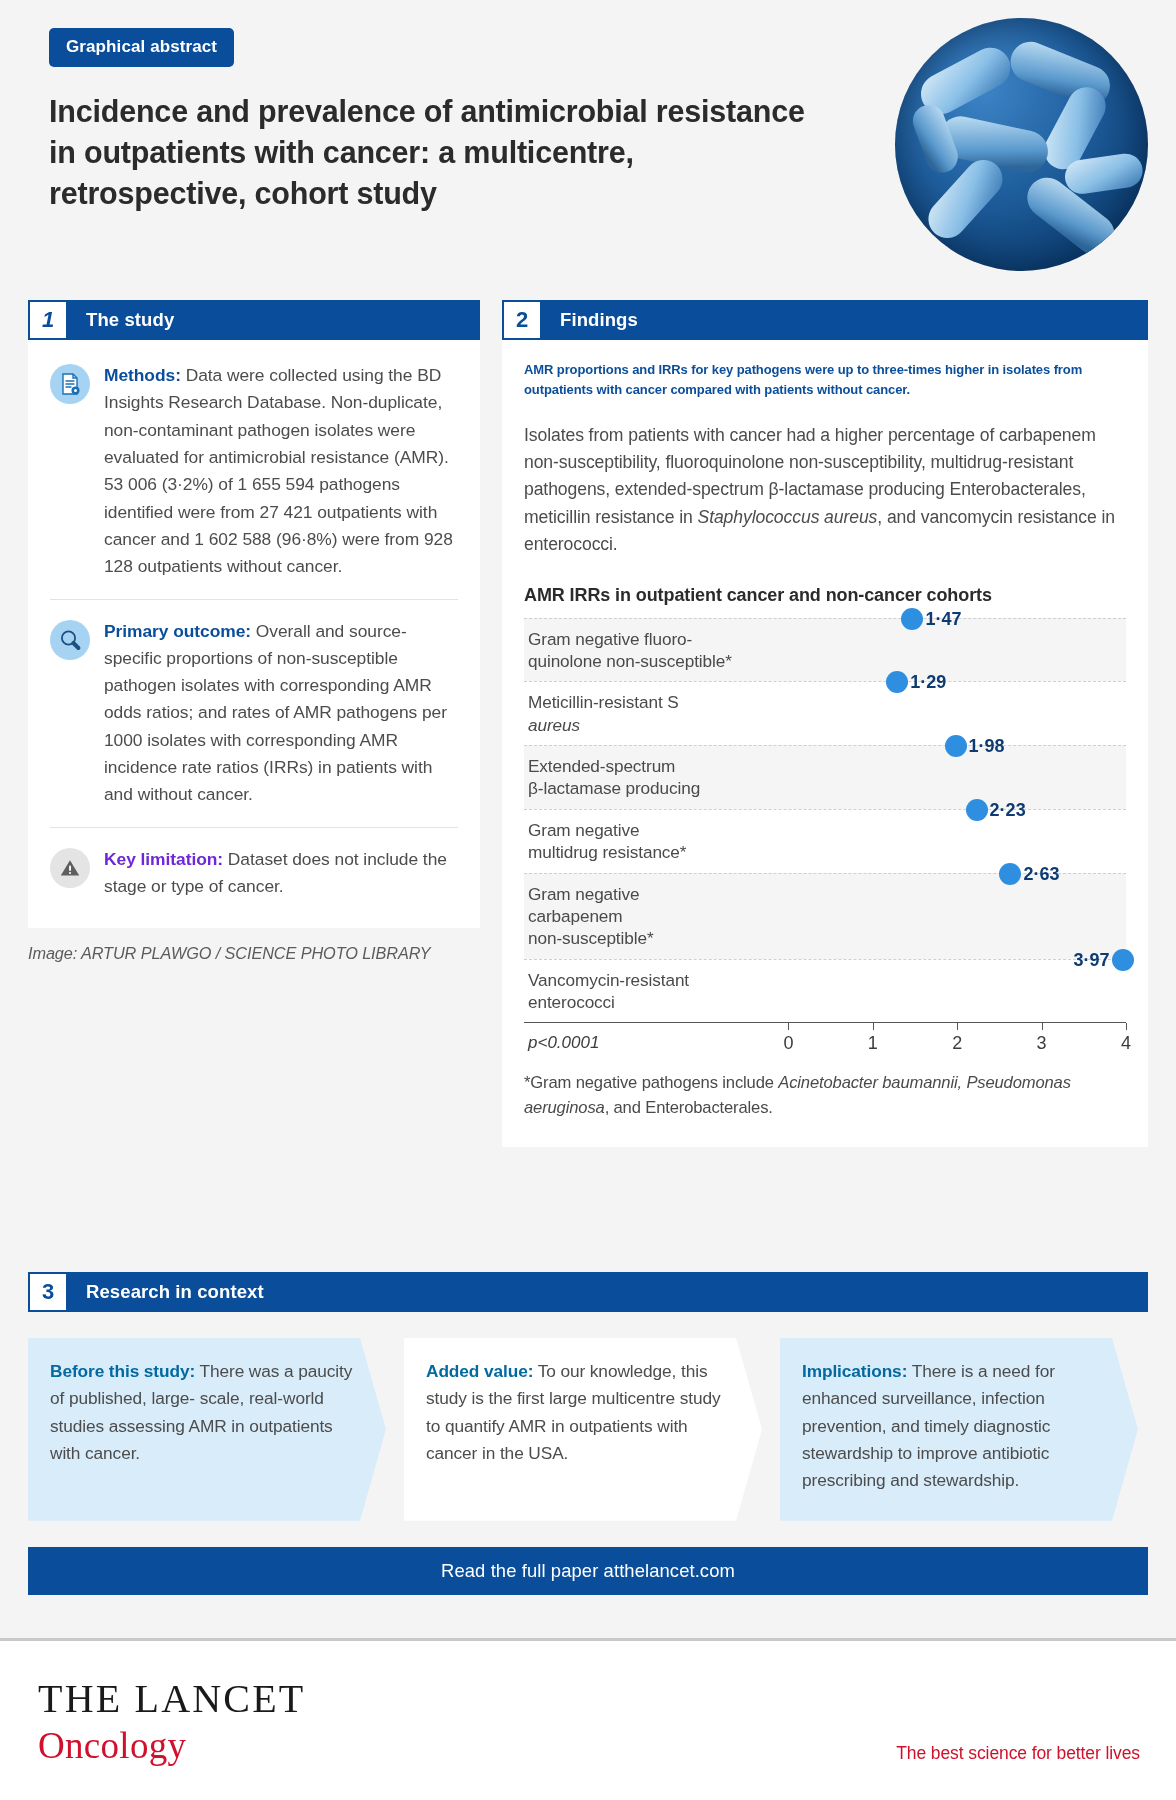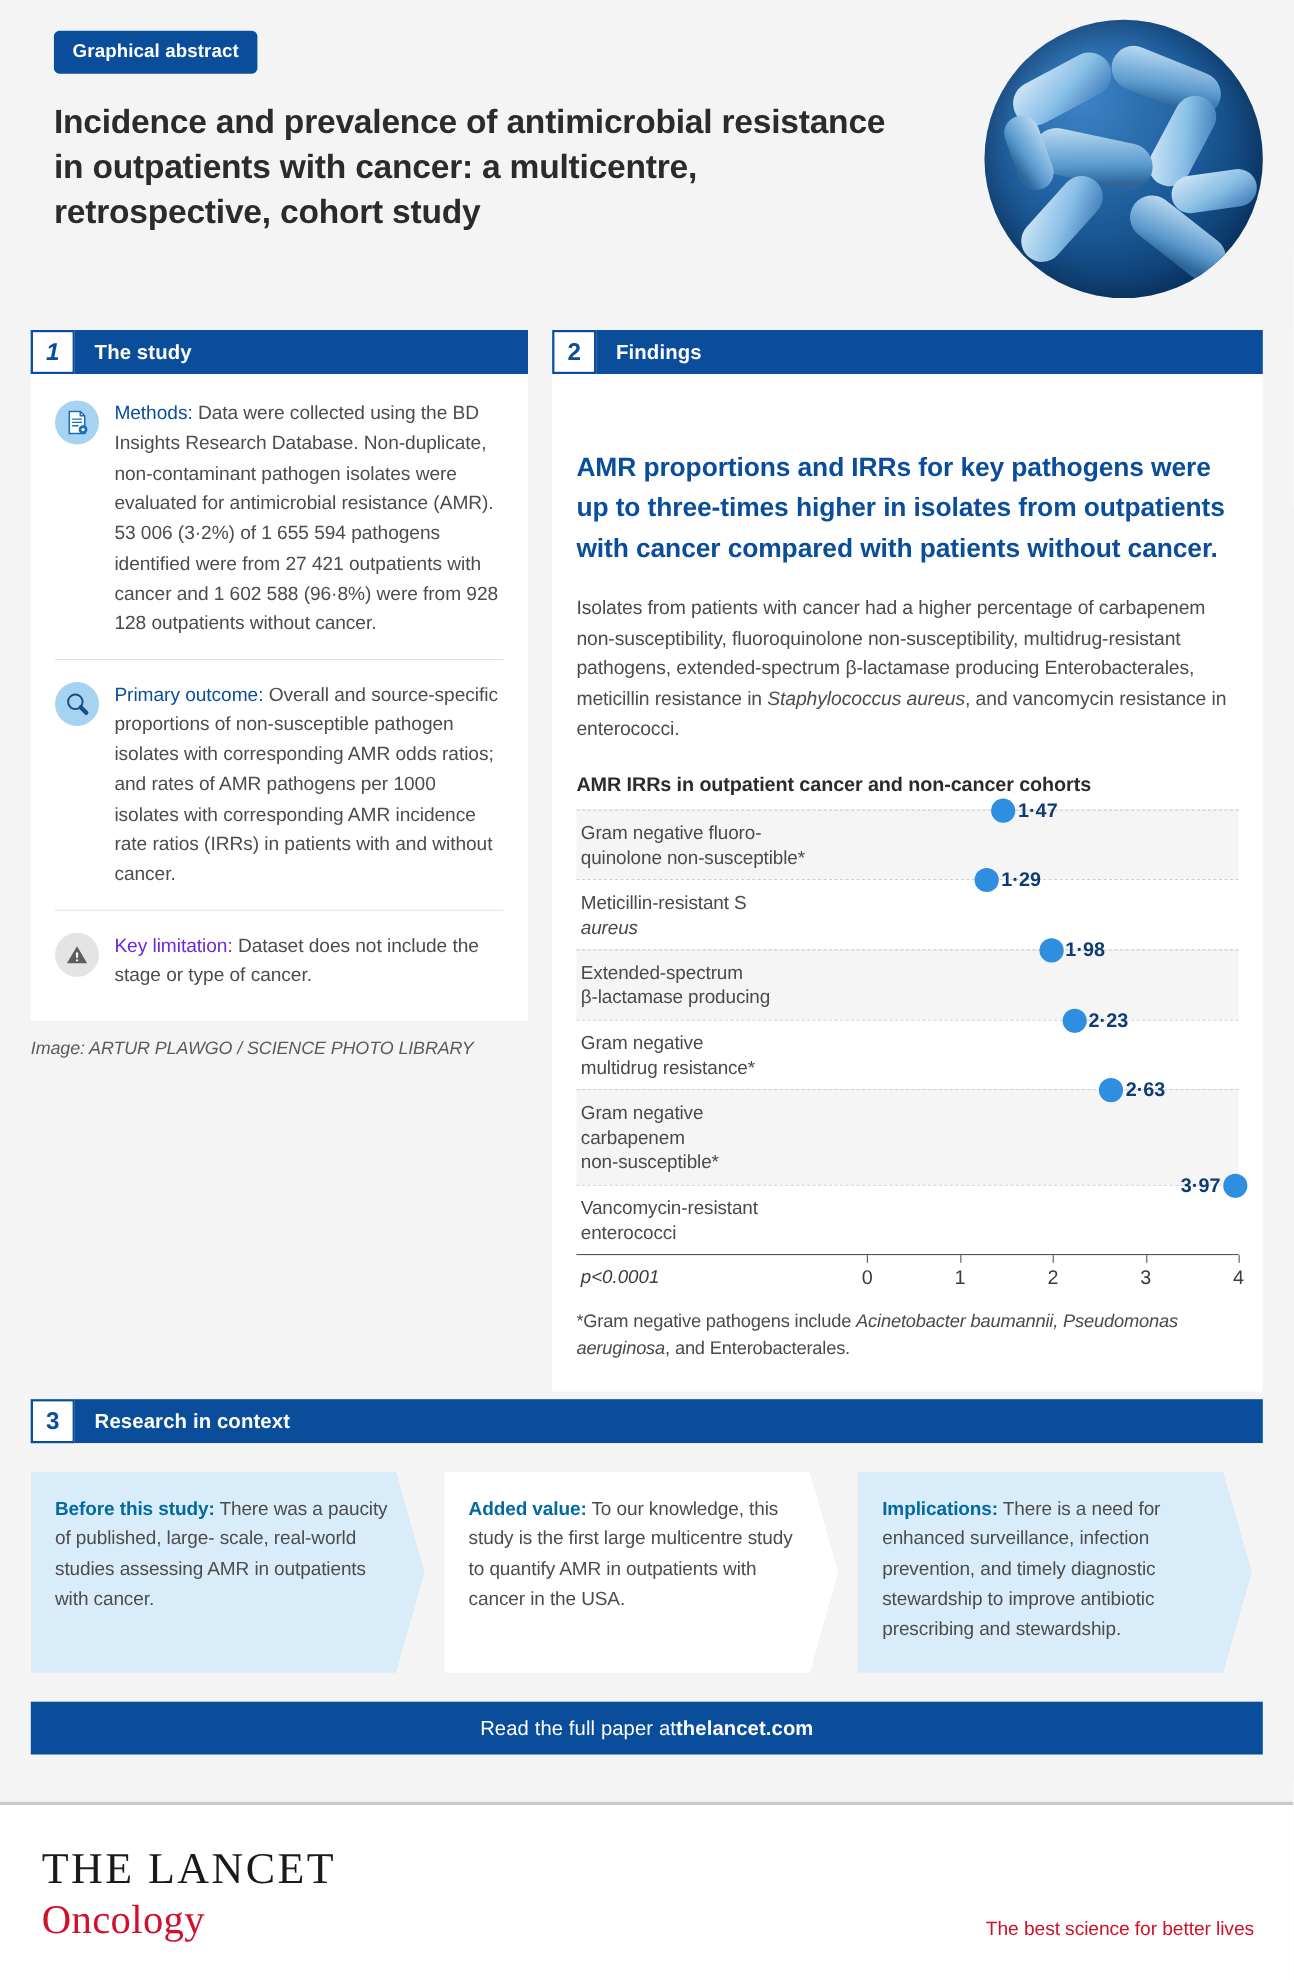--- a/index.html
+++ b/index.html
@@ -126,43 +126,42 @@
     margin-top: 2px;
   }
   .ic.blue { background: #a7d3f2; }
   .ic.grey { background: #e4e4e4; }
   .item-text {
     font-size: 17.4px;
     line-height: 1.57;
     color: #4c4c4c;
     letter-spacing: -.05px;
   }
-  .item-text b { color: #0a4e9b; font-weight: 400; }
+  .item-text b { color: #0a4e9b; font-weight: 700; }
   .item-text b.dark { color: #6d28d9; }
 
   .img-credit {
     margin-top: 16px;
     font-size: 16.3px;
     font-style: italic;
     color: #5b5b5b;
     letter-spacing: -.1px;
   }
 
   
   .findings-body {
     background: #fff;
     padding: 20px 22px 26px 22px;
   }
   .lead {
     color: #0a4e9b;
     font-weight: 700;
-    font-size: 24px;
+    font-size: 13px;
     line-height: 1.52;
     letter-spacing: -.1px;
-    margin-top: 48px;
   }
   .para {
     margin-top: 22px;
     font-size: 17.6px;
     line-height: 1.56;
     color: #4c4c4c;
     letter-spacing: -.1px;
   }
   .para i { font-style: italic; }
 
@@ -341,21 +340,21 @@
     margin-top: 26px;
     background: #0a4e9b;
     height: 48px;
     display: flex;
     align-items: center;
     justify-content: center;
     color: #fff;
     font-size: 18.4px;
     letter-spacing: .1px;
   }
-  .readbar b { font-weight: 700; }
+  .readbar b { font-weight: 400; }
 
   
   .footer {
     position: absolute;
     left: 0;
     bottom: 0;
     width: 1176px;
     height: 162px;
     background: #fff;
     border-top: 3px solid #c9c9c9;

